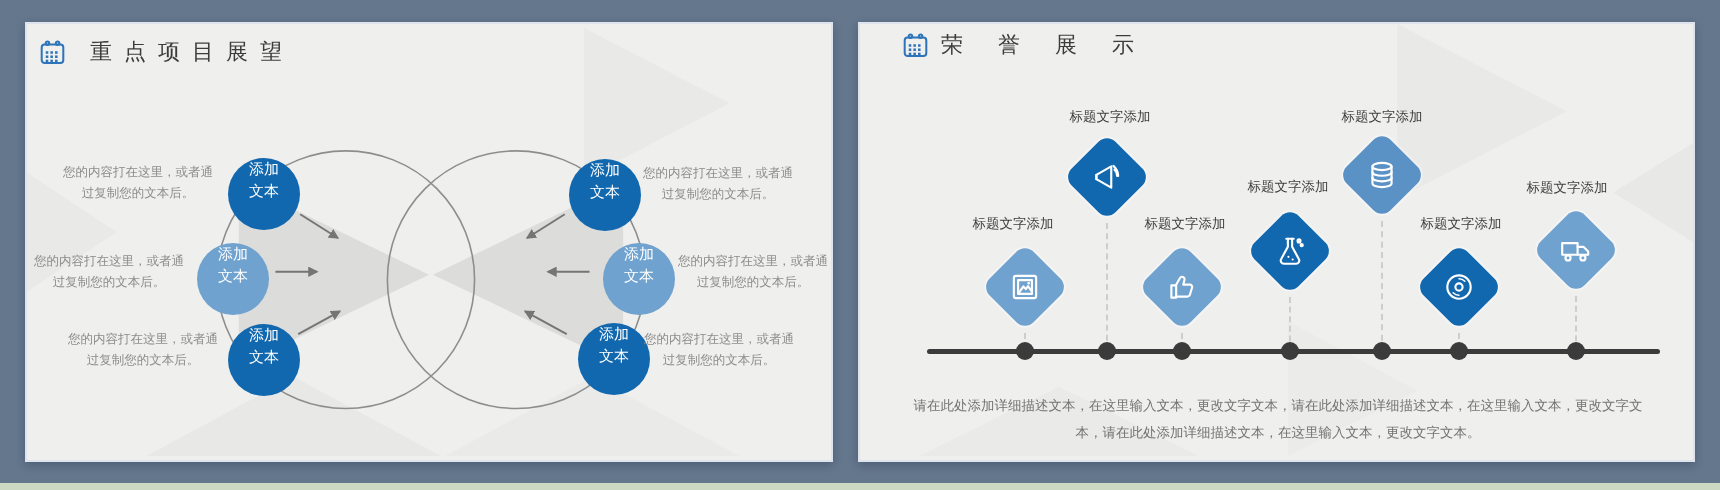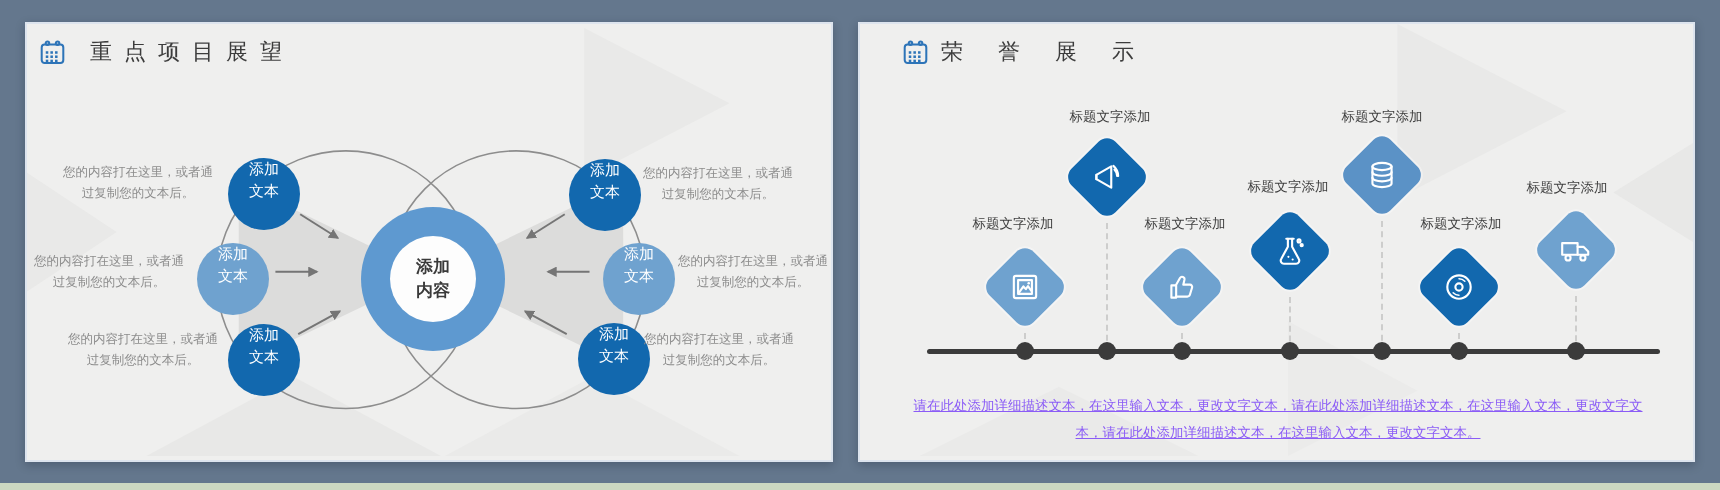--- a/index.html
+++ b/index.html
@@ -14,21 +14,21 @@
   .slide{
     position:absolute;top:22px;height:440px;background:#efefee;
     box-sizing:border-box;border:2px solid #dde4ee;
     box-shadow:0 3px 9px rgba(20,30,45,.28);
   }
   .slide-left{left:25px;width:808px;}
   .slide-right{left:858px;width:837px;}
 
   .slide-title{position:absolute;display:flex;align-items:center;gap:12px;z-index:5;}
   .slide-left .slide-title{left:12px;top:14px;gap:24px;}
-  .slide-right .slide-title{left:42px;top:14px;}
+  .slide-right .slide-title{left:42px;top:7px;}
   .title-text{
     font-size:22px;color:#3c3c3c;letter-spacing:12px;white-space:nowrap;line-height:28px;
   }
   .slide-right .title-text{letter-spacing:35px;}
   .cal-icon{width:27px;height:27px;flex:0 0 auto;}
 
   
   .deco{position:absolute;inset:0;width:100%;height:100%;pointer-events:none;}
 
   
@@ -63,21 +63,21 @@
   }
   .diamond .dicon{transform:rotate(-45deg);display:flex;}
   .dlabel{
     position:absolute;width:110px;text-align:center;font-size:13.5px;color:#3f3f3f;z-index:4;
   }
   .connector{position:absolute;width:0;border-left:2px dashed #cdcdcc;z-index:1;}
   .tl-line{position:absolute;left:67px;top:325px;width:733px;height:5px;background:#3b3b3b;border-radius:3px;z-index:2;}
   .tl-dot{position:absolute;width:18px;height:18px;border-radius:50%;background:#3b3b3b;top:318px;z-index:3;}
   .desc{
     position:absolute;left:48px;top:368px;width:740px;text-align:center;
-    font-size:13.5px;line-height:27px;color:#8b5cf6;text-decoration:underline;
+    font-size:13.5px;line-height:27px;color:#737373;
   }
 </style>
 </head>
 <body>
 
 <div class="canvas">
 
   <div class="slide slide-left">
 
     <svg class="deco" viewBox="0 0 808 440" preserveAspectRatio="none">
@@ -120,25 +120,20 @@
       <g stroke="#757575" stroke-width="2">
         <line x1="274" y1="192" x2="312" y2="216" marker-end="url(#ah)"></line>
         <line x1="249" y1="250" x2="291" y2="250" marker-end="url(#ah)"></line>
         <line x1="272" y1="313" x2="314" y2="290" marker-end="url(#ah)"></line>
         <line x1="541" y1="192" x2="503" y2="216" marker-end="url(#ah)"></line>
         <line x1="566" y1="250" x2="524" y2="250" marker-end="url(#ah)"></line>
         <line x1="543" y1="313" x2="501" y2="290" marker-end="url(#ah)"></line>
       </g>
     </svg>
 
-    <div class="hub">
-      <div class="hub-inner">
-        <span>添加内容</span>
-      </div>
-    </div>
 
     <div class="sat tone-dark" style="left:201px;top:134px;">
         <span>添加文本</span>
       </div>
     <div class="sat tone-light" style="left:170px;top:219px;">
         <span>添加文本</span>
       </div>
     <div class="sat tone-dark" style="left:201px;top:300px;">
         <span>添加文本</span>
       </div>

